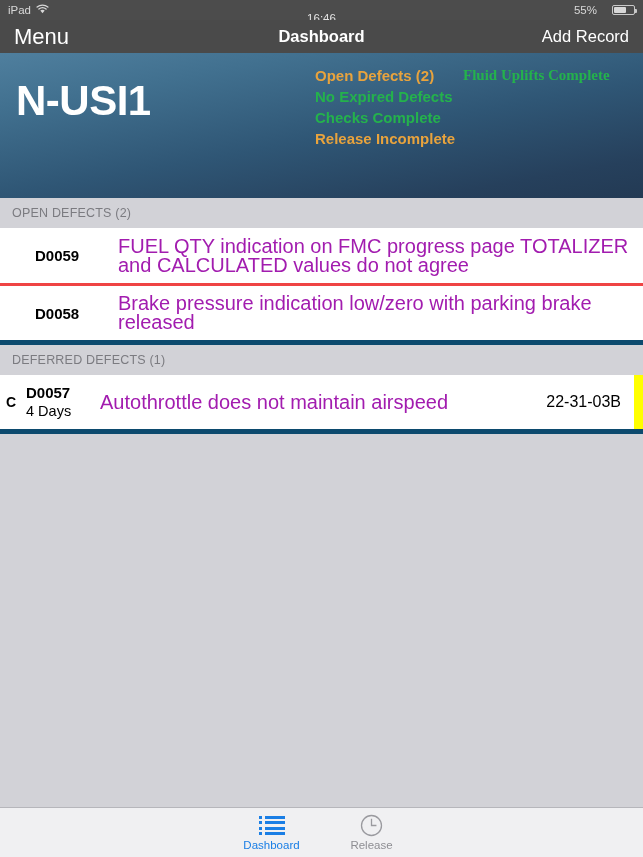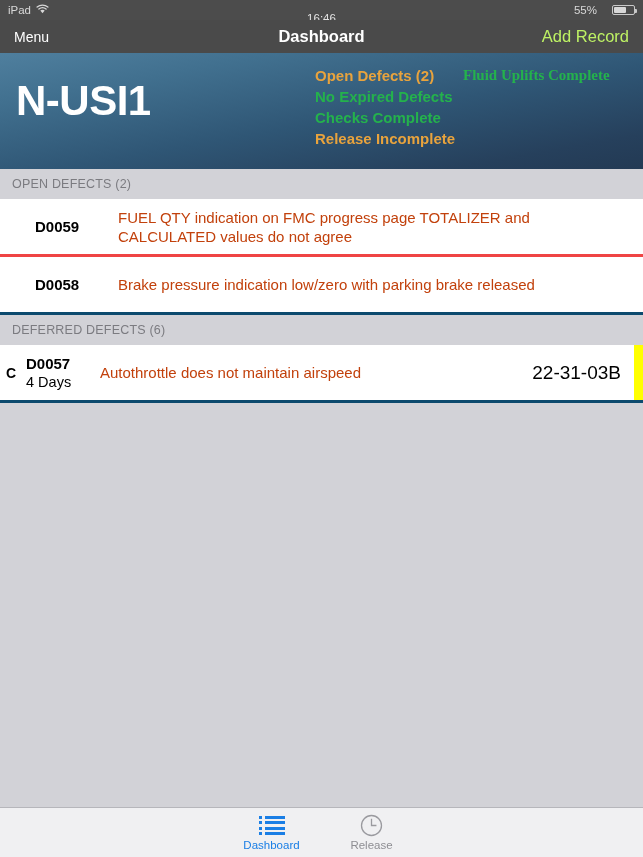--- a/index.html
+++ b/index.html
@@ -87,41 +87,41 @@
     background: #4a4a4a;
     position: relative;
     display: flex;
     align-items: center;
     color: #ffffff;
     flex: none;
   }
   .nav-left {
     position: absolute;
     left: 14px;
-    font-size: 14px;
+    font-size: 22px;
     color: #ffffff;
   }
   .nav-title {
     position: absolute;
     left: 0; right: 0;
     text-align: center;
     font-size: 16.5px;
     font-weight: bold;
     color: #ffffff;
   }
   .nav-right {
     position: absolute;
     right: 14px;
     font-size: 16.5px;
-    color: #bef264;
+    color: #ffffff;
   }
 
   
   .header {
-    height: 116px;
+    height: 145px;
     background: linear-gradient(170deg, #4f7f9e 0%, #41708f 22%, #2f5675 55%, #26405c 85%, #233a54 100%);
     position: relative;
     flex: none;
     overflow: hidden;
   }
   .reg {
     position: absolute;
     left: 16px;
     top: 24px;
     font-size: 42px;
@@ -176,21 +176,21 @@
   .row {
     position: relative;
     background: #ffffff;
     display: flex;
     align-items: center;
     box-sizing: border-box;
     border-bottom: 3px solid #ef4444;
     min-height: 58px;
     padding: 8px 0;
   }
-  .row:last-child { border-bottom: 3px solid #0c4a6e; }
+  .row:last-child { border-bottom: 5px solid #0c4a6e; }
 
   .row-cat {
     width: 22px;
     text-align: center;
     font-size: 14px;
     font-weight: bold;
     color: #000;
     flex: none;
   }
   .row-id-block {
@@ -209,28 +209,28 @@
     color: #000;
     line-height: 19px;
   }
   .row-sub {
     font-size: 14.5px;
     color: #000;
     line-height: 19px;
   }
   .row-desc {
     flex: 1 1 auto;
-    font-size: 15px;
-    color: #c2410c;
+    font-size: 20px;
+    color: #a21caf;
     line-height: 19px;
     padding-right: 14px;
   }
   .row-ata {
     flex: none;
-    font-size: 19px;
+    font-size: 16px;
     color: #000;
     padding-right: 22px;
     white-space: nowrap;
   }
   .row-flag {
     position: absolute;
     right: 0;
     top: 0;
     bottom: 0;
     width: 9px;
@@ -354,21 +354,21 @@
 
       <div class="row">
         <div class="row-id-block wide">
           <div class="row-id">D0058</div>
         </div>
         <div class="row-desc">Brake pressure indication low/zero with parking brake released</div>
       </div>
 
     </div>
 
-    <div class="section-header">DEFERRED DEFECTS (6)</div>
+    <div class="section-header">DEFERRED DEFECTS (1)</div>
     <div class="list">
 
       <div class="row">
         <div class="row-cat">C</div>
         <div class="row-id-block">
           <div class="row-id">D0057</div>
           <div class="row-sub">4 Days</div>
         </div>
         <div class="row-desc">Autothrottle does not maintain airspeed</div>
         <div class="row-ata">22-31-03B</div>

